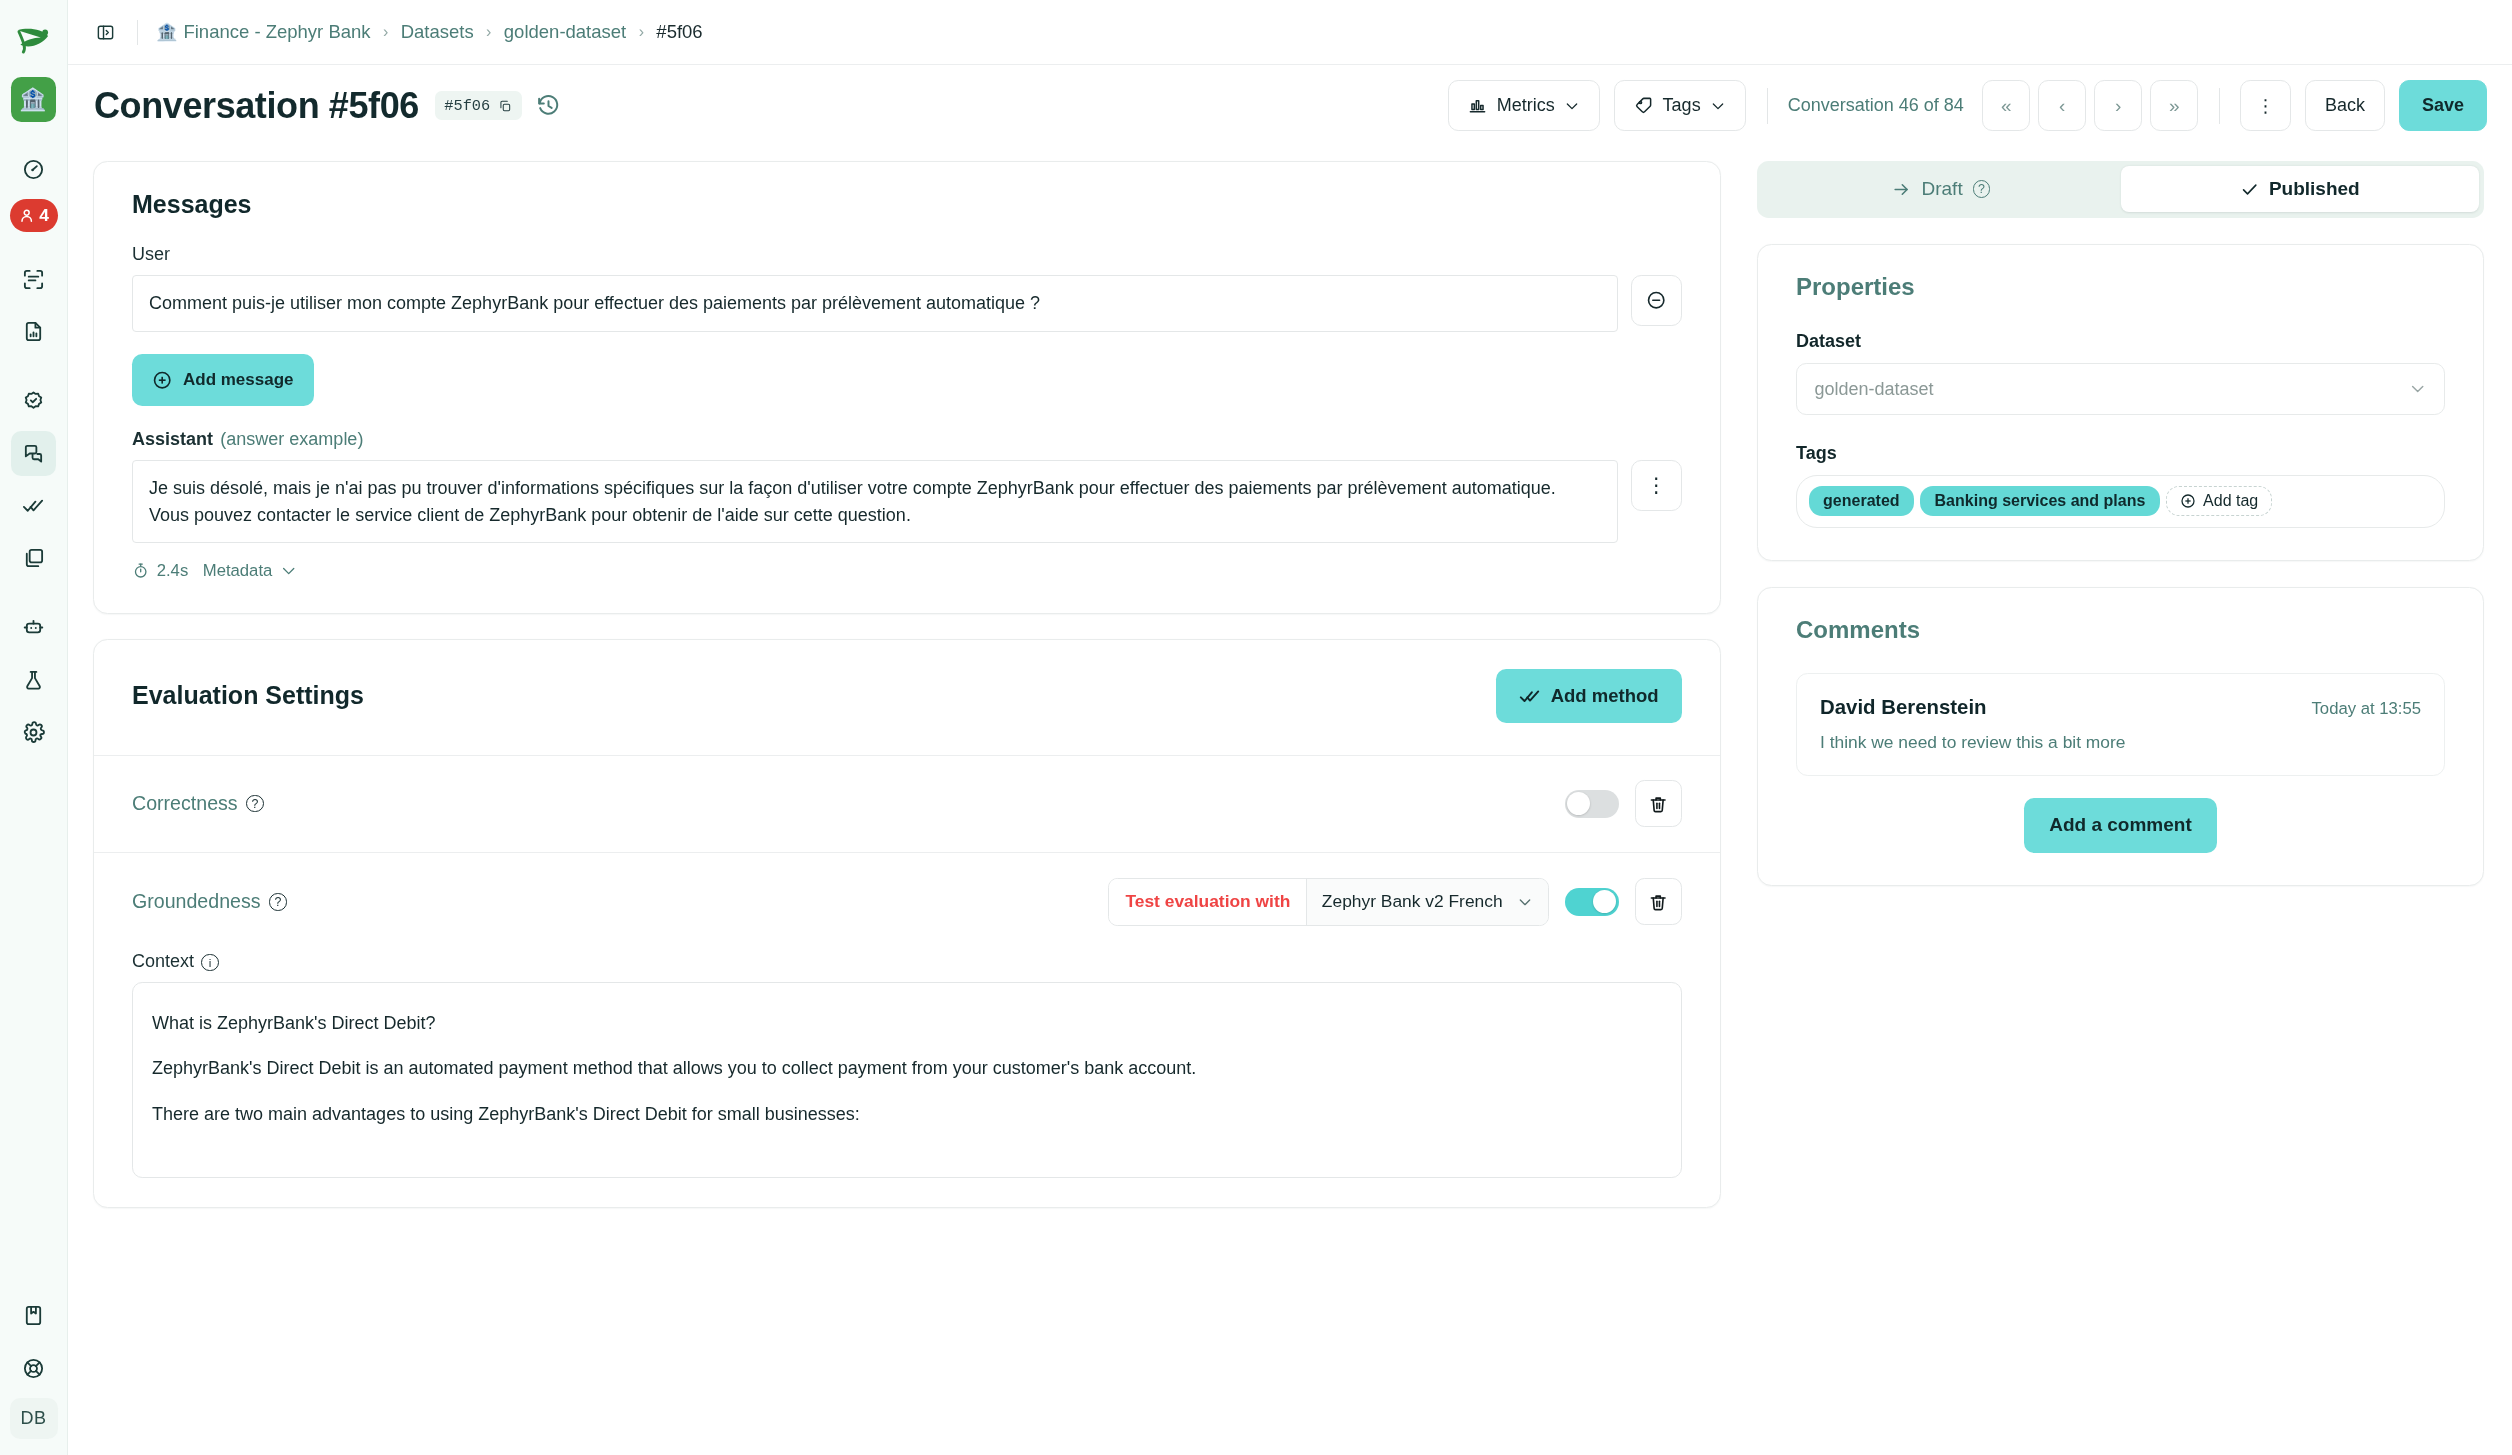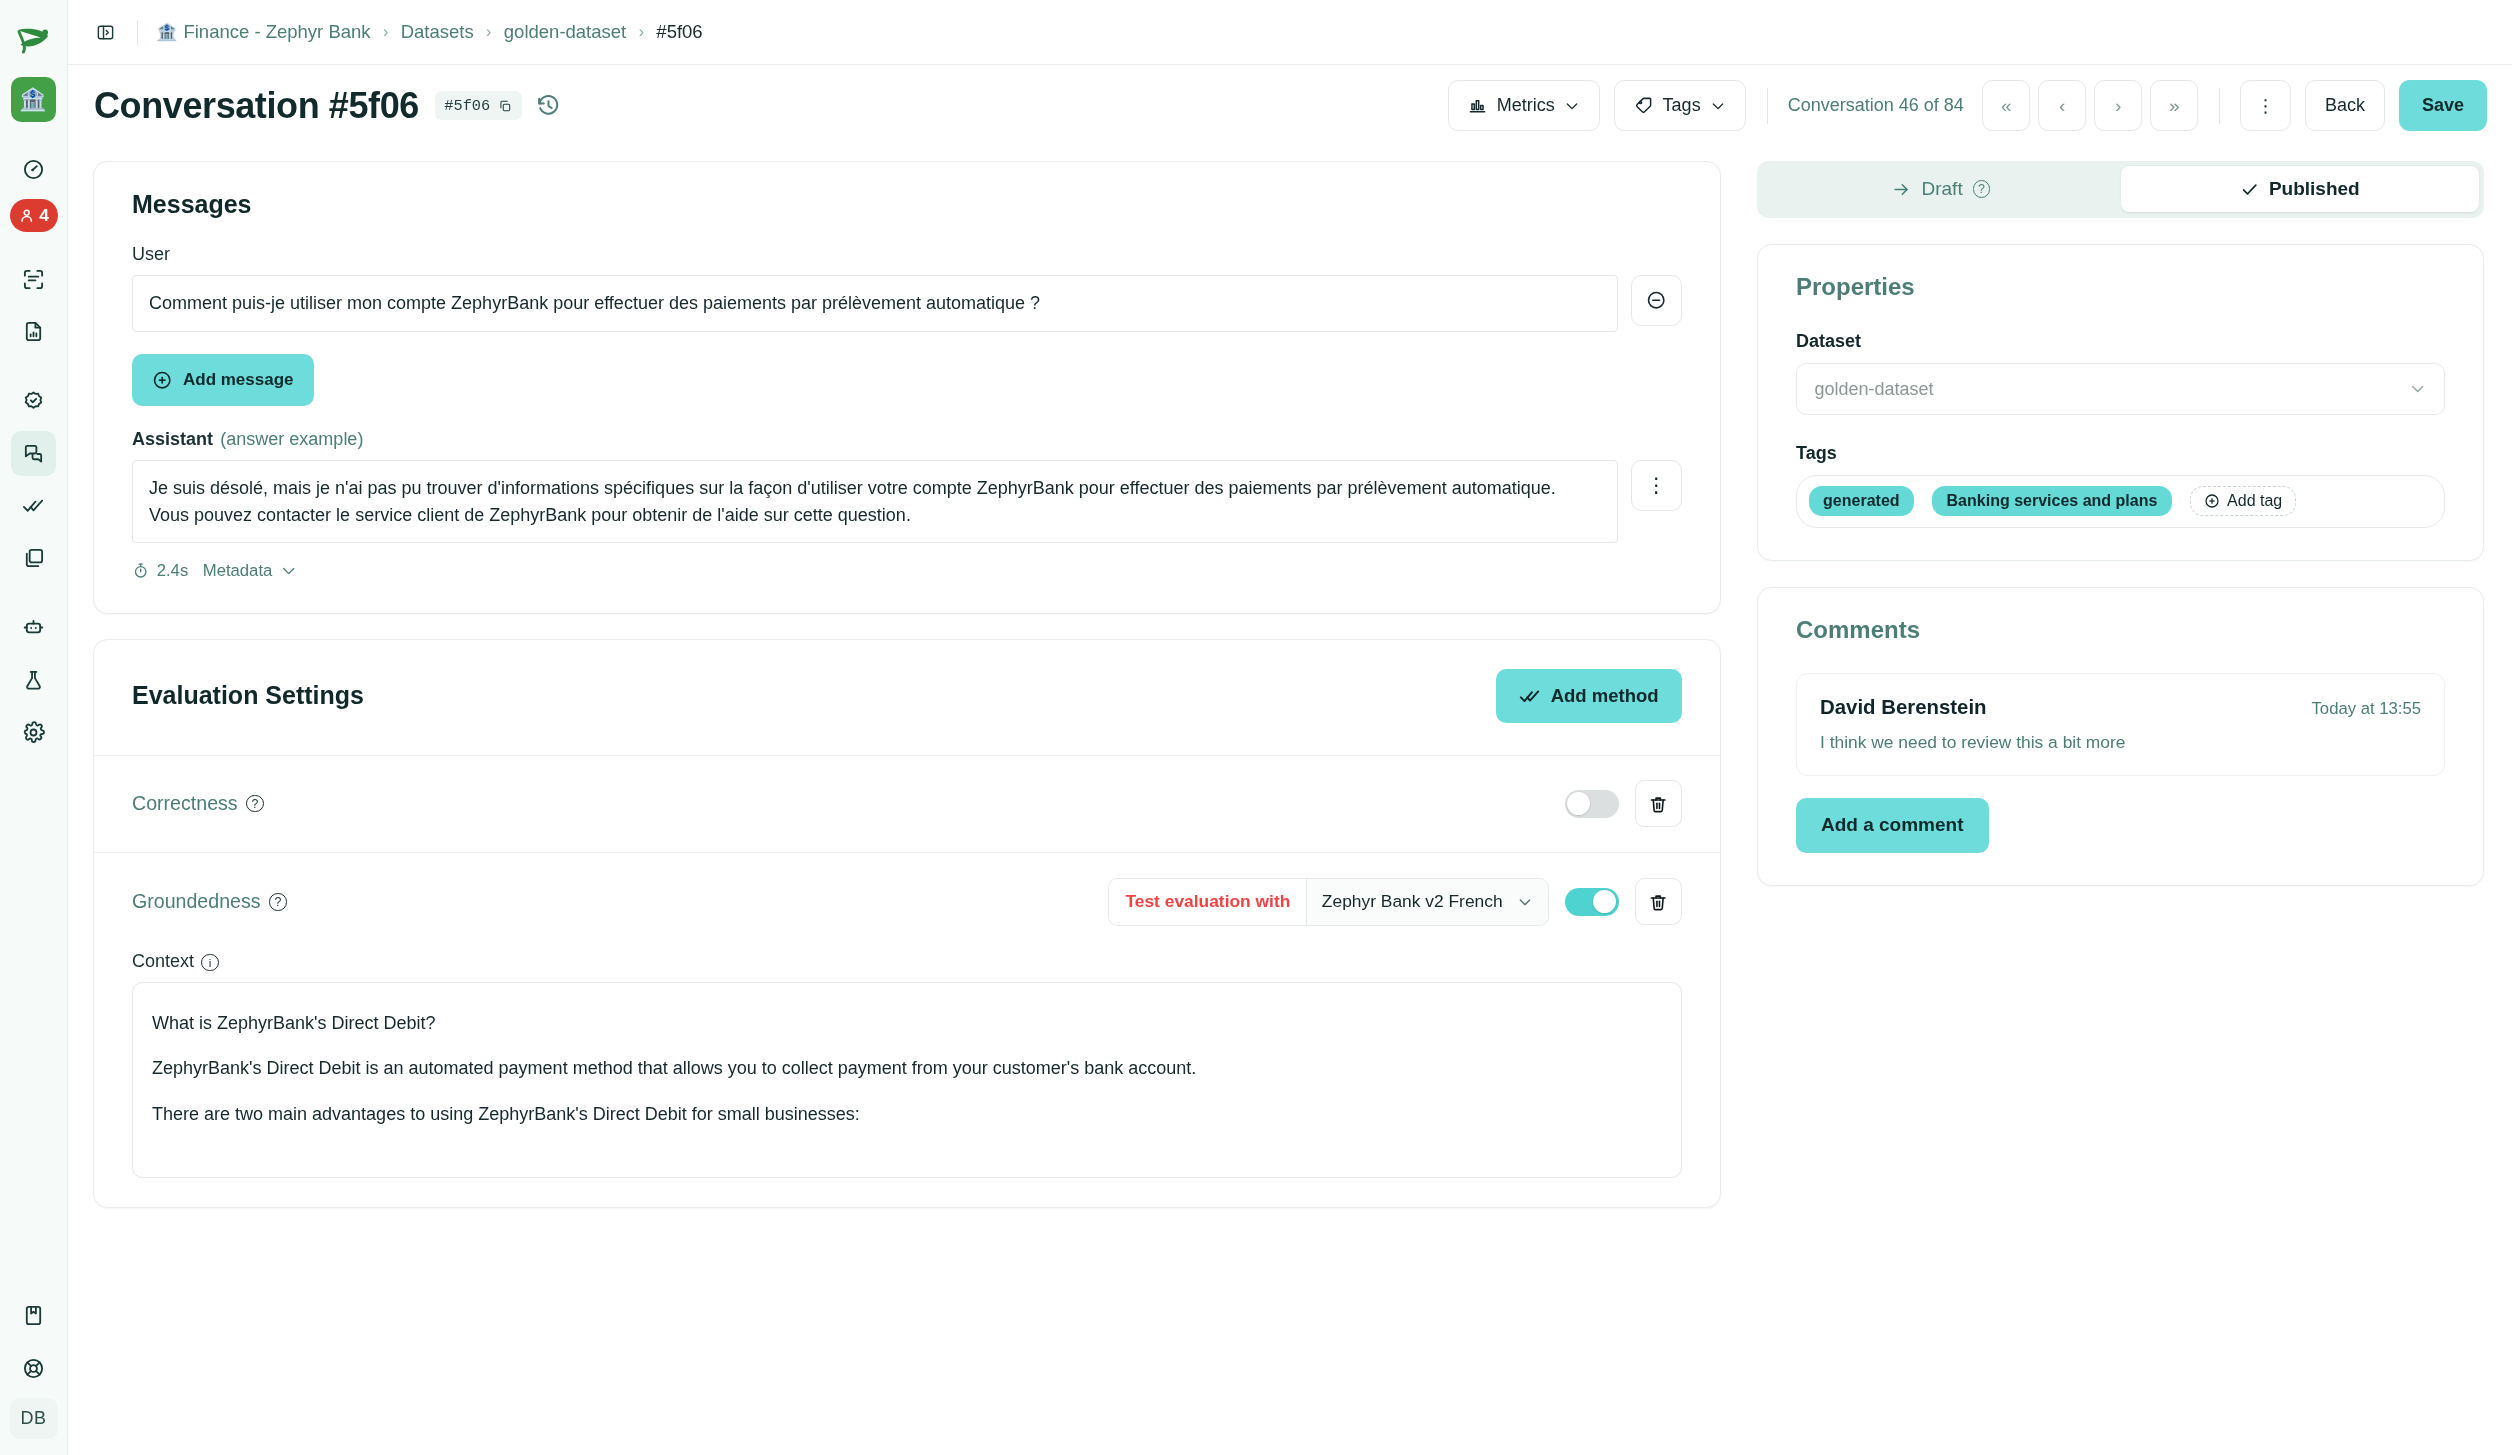--- a/index.html
+++ b/index.html
@@ -184,41 +184,41 @@
   .panel-title { font-size: 24px; font-weight: 700; color: #4c7d77; }
   .prop-label { font-size: 18px; color: #12272a; font-weight: 600; margin-bottom: 11px; }
   .select-box {
     height: 52px; border: 0.7px solid #e7eaea; border-radius: 10.2px; background:#fff;
     display: flex; align-items: center; padding: 0 17.4px; font-size: 18px; color: #8b9896; cursor: pointer;
   }
   .select-box .sp { flex: 1 1 auto; }
   .select-box svg { width: 17.4px; height: 17.4px; stroke:#9aa6a5; fill:none; stroke-width:2; stroke-linecap:round; stroke-linejoin:round;}
   .tagbox {
     border: 0.7px solid #e7eaea; border-radius: 21px; padding: 10.2px 11.6px;
-    display: flex; align-items: center; gap: 18px; flex-wrap: wrap; text-align: center;
+    display: flex; align-items: center; gap: 6px; flex-wrap: wrap; text-align: center;
   }
   .tag { background: #64d9d6; border-radius: 13px; padding: 5.8px 14.5px; font-size: 16px; font-weight: 700; color: #0f2a2c; white-space: nowrap;}
   .add-tag {
     border: 1.2px dashed #c7d3d1; border-radius: 13px; padding: 5.1px 13px;
     display: flex; align-items: center; gap: 7.3px; font-size: 16px; color: #14292c; cursor: pointer; white-space:nowrap;
   }
   .add-tag svg { width: 16px; height: 16px; stroke:#14292c; fill:none; stroke-width:1.9; }
   .comment-card {
     border: 0.7px solid #edf0f0; border-radius: 11.6px; padding: 22px 23px;
   }
   .comment-head { display: flex; align-items: baseline; }
   .comment-author { font-size: 20.4px; font-weight: 700; color: #10262a; }
   .comment-head .sp { flex: 1 1 auto; }
   .comment-time { font-size: 16.7px; color: #4c7d77; }
   .comment-text { margin-top: 13px; font-size: 17.4px; color: #4c7d77; }
   .btn-comment {
     height: 55px; background: #6ddcda; border-radius: 10.2px; padding: 0 25px;
     display: inline-flex; align-items: center; font-size: 19px; font-weight: 600; color: #10292b; cursor: pointer;
   }
-  .right-row-end { display: flex; justify-content: flex-start; margin-top: 22px; }
+  .right-row-end { display: flex; justify-content: center; margin-top: 22px; }
 </style>
 </head>
 <body>
 
 <div class="app">
 
   <div class="rail">
     <div class="rail-logo">
       <svg viewBox="0 0 56 44">
         <path d="M6 10 C20 6 40 8 48 18 C40 30 22 36 10 30 C16 24 28 20 38 20" fill="#2e8b3d"></path>

